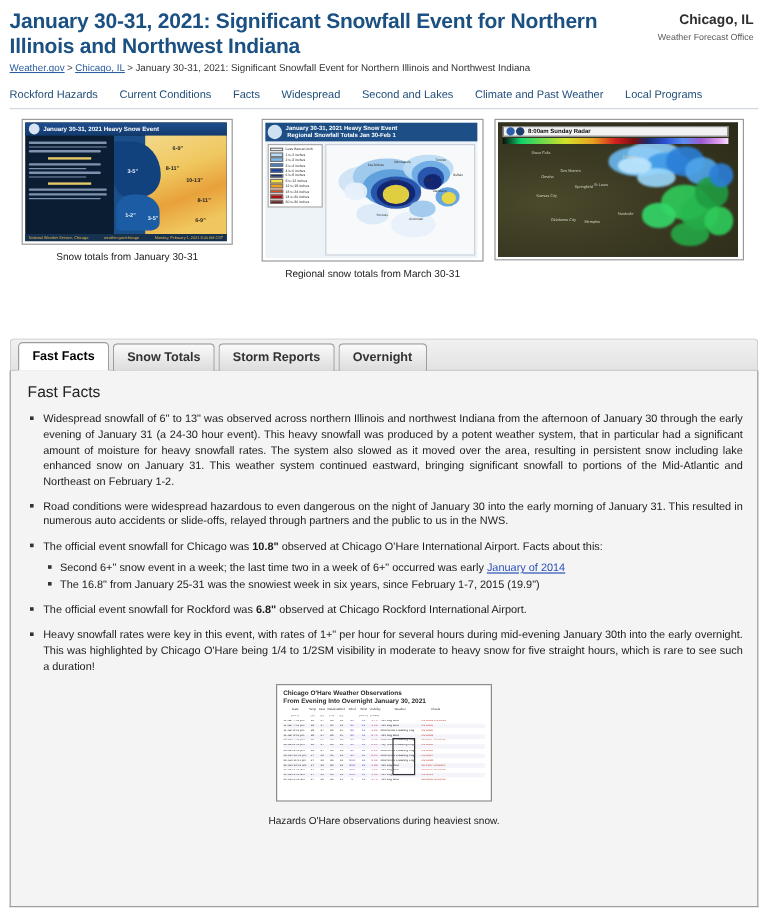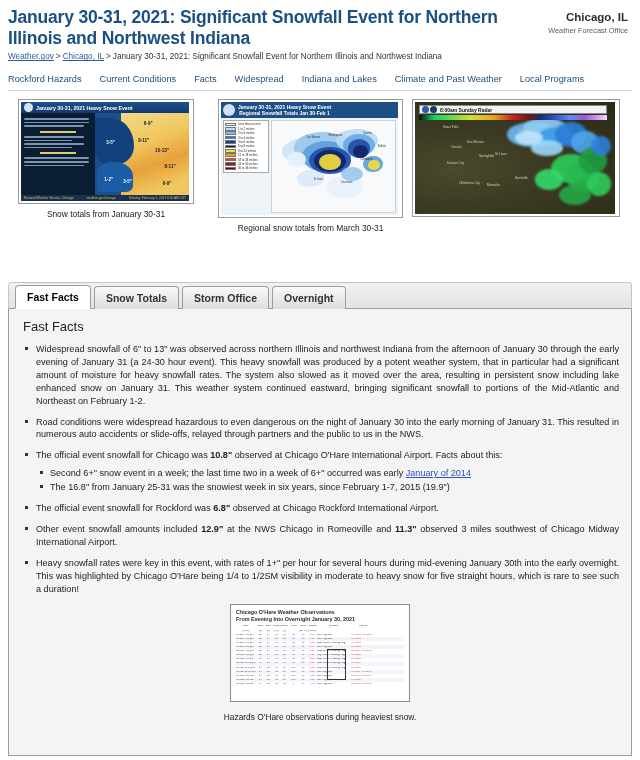--- a/index.html
+++ b/index.html
@@ -234,21 +234,21 @@
 
   <div class="breadcrumb">
     <a href="#">Weather.gov</a><span class="sep">&gt;</span><a href="#">Chicago, IL</a><span class="sep">&gt;</span><span>January 30-31, 2021: Significant Snowfall Event for Northern Illinois and Northwest Indiana</span>
   </div>
 
   <div class="navbar">
     <div class="nav-item">Rockford Hazards</div>
     <div class="nav-item">Current Conditions</div>
     <div class="nav-item">Facts</div>
     <div class="nav-item">Widespread</div>
-    <div class="nav-item">Indiana and Lakes</div>
+    <div class="nav-item">Second and Lakes</div>
     <div class="nav-item">Climate and Past Weather</div>
     <div class="nav-item">Local Programs</div>
   </div>
 
   <div class="thumbs">
 
     <div class="thumb" id="thumb1">
       <div class="thumb-frame">
         <div class="g1">
           <div class="g1-bar">
@@ -424,35 +424,34 @@
           <div class="g3-scale"></div>
         </div>
       </div>
     </div>
   </div>
 
   <div class="tabwrap">
     <div class="tabstrip">
       <div class="tab active">Fast Facts</div>
       <div class="tab">Snow Totals</div>
-      <div class="tab">Storm Office</div>
+      <div class="tab">Storm Reports</div>
       <div class="tab">Overnight</div>
     </div>
 
     <div class="tabpanel">
       <div class="panel-title">Fast Facts</div>
       <ul class="facts" id="factlist">
           <li><span>Widespread snowfall of 6" to 13" was observed across northern Illinois and northwest Indiana from the afternoon of January 30 through the early evening of January 31 (a 24-30 hour event). This heavy snowfall was produced by a potent weather system, that in particular had a significant amount of moisture for heavy snowfall rates. The system also slowed as it moved over the area, resulting in persistent snow including lake enhanced snow on January 31. This weather system continued eastward, bringing significant snowfall to portions of the Mid-Atlantic and Northeast on February 1-2.</span></li>
           <li><span>Road conditions were widespread hazardous to even dangerous on the night of January 30 into the early morning of January 31. This resulted in numerous auto accidents or slide-offs, relayed through partners and the public to us in the NWS.</span></li>
           <li><span>The official event snowfall for Chicago was <b>10.8"</b> observed at Chicago O'Hare International Airport. Facts about this:</span><ul class="sub">
               <li>Second 6+" snow event in a week; the last time two in a week of 6+" occurred was early <a class="lnk" href="#">January of 2014</a></li>
               <li>The 16.8" from January 25-31 was the snowiest week in six years, since February 1-7, 2015 (19.9")</li>
             </ul></li>
           <li><span>The official event snowfall for Rockford was <b>6.8"</b> observed at Chicago Rockford International Airport.</span></li>
-          <li><span>Other event snowfall amounts included <b>12.9"</b> at the NWS Chicago in Romeoville and <b>11.3"</b> observed 3 miles southwest of Chicago Midway International Airport.</span></li>
           <li><span>Heavy snowfall rates were key in this event, with rates of 1+" per hour for several hours during mid-evening January 30th into the early overnight. This was highlighted by Chicago O'Hare being 1/4 to 1/2SM visibility in moderate to heavy snow for five straight hours, which is rare to see such a duration!</span></li>
         </ul>
 
       <div class="obswrap">
         <div class="obsbox">
           <div class="obs-t1">Chicago O'Hare Weather Observations</div>
           <div class="obs-t1">From Evening Into Overnight January 30, 2021</div>
           <div class="obs-grid" id="obsgrid">
               <div class="obs-hdr">
                 <div class="obs-hcell" style="width: 20px;">Date</div>

